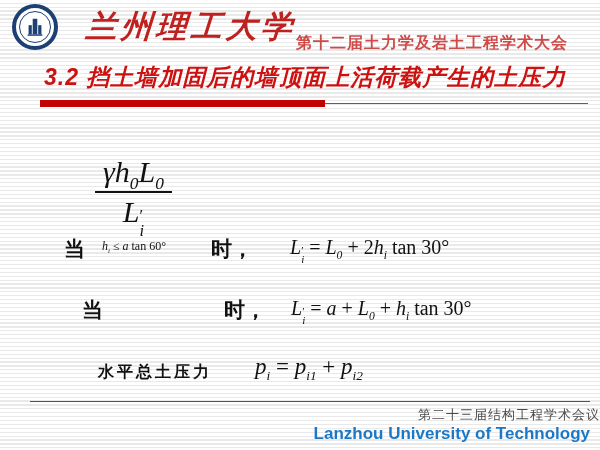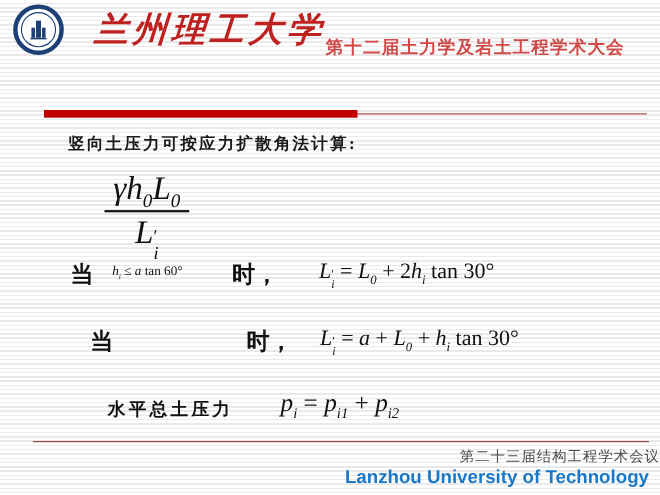--- a/index.html
+++ b/index.html
@@ -88,24 +88,24 @@
           <rect x="5" y="10" width="3.5" height="10"></rect>
           <rect x="15.5" y="10" width="3.5" height="10"></rect>
           <rect x="4" y="20" width="16" height="1.6"></rect>
         </g>
       </svg>
     </div>
   </div>
   <div class="univ-name">兰州理工大学</div>
   <div class="conf-title">第十二届土力学及岩土工程学术大会</div>
 
+  <div class="sec-title">3.2 挡土墙加固后的墙顶面上活荷载产生的土压力</div>
   <div class="rule-thin"></div>
   <div class="rule-thick"></div>
 
-  <div class="intro">竖向土压力可按应力扩散角法计算:</div>
 
   <div class="formula-p2 math">
     <span class="frac">
       <span class="num"><span class="it">γ</span><span class="it">h</span><sub>0</sub><span class="it">L</span><sub>0</sub></span>
       <span class="den"><span class="it">L</span><span class="supsub"><span class="ss-sup">′</span><span class="ss-sub">i</span></span></span>
     </span>
   </div>
 
   <div class="when1 cn">当</div>
   <div class="cond1 math"><span class="it">h</span><sub>i</sub><span class="rm"> ≤ </span><span class="it">a</span><span class="rm"> tan 60°</span></div>

